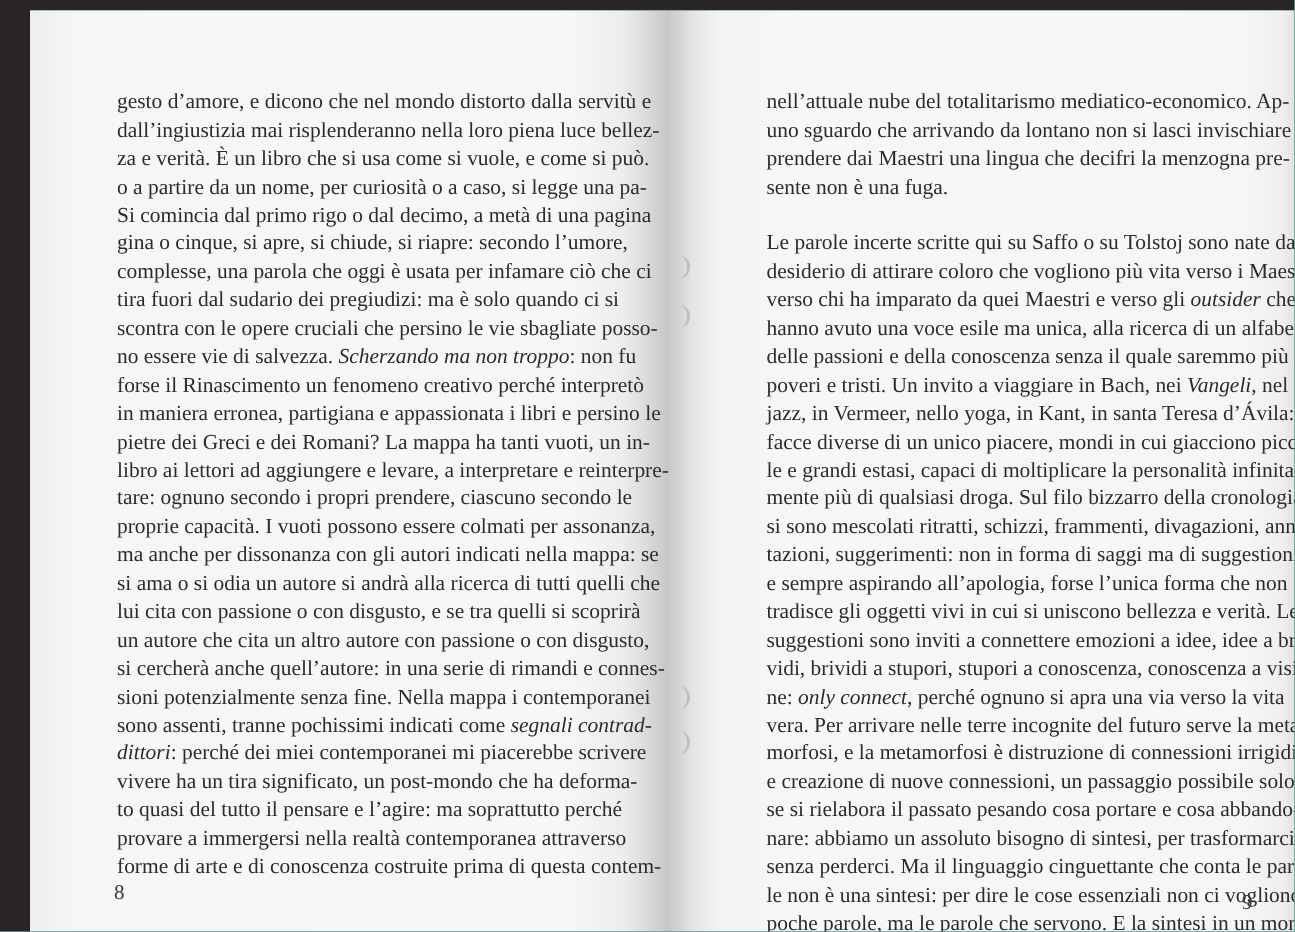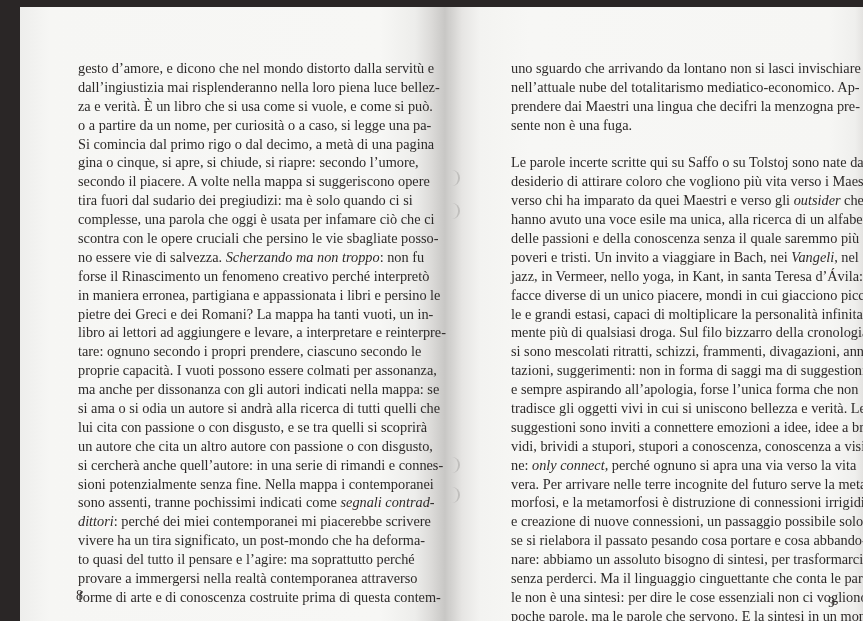--- a/index.html
+++ b/index.html
@@ -59,23 +59,22 @@
 
 <div class="spread">
   <div class="page page-left">
     <div class="text-block left-text" id="left-text">
         <span class="line">gesto d’amore, e dicono che nel mondo distorto dalla servitù e</span>
         <span class="line">dall’ingiustizia mai risplenderanno nella loro piena luce bellez-</span>
         <span class="line">za e verità. È un libro che si usa come si vuole, e come si può.</span>
         <span class="line">o a partire da un nome, per curiosità o a caso, si legge una pa-</span>
         <span class="line">Si comincia dal primo rigo o dal decimo, a metà di una pagina</span>
         <span class="line">gina o cinque, si apre, si chiude, si riapre: secondo l’umore,</span>
-        <span class="line">secondo il piacere. A volte nella mappa si suggeriscono opere</span>
+        <span class="line">complesse, una parola che oggi è usata per infamare ciò che ci</span>
         <span class="line">tira fuori dal sudario dei pregiudizi: ma è solo quando ci si</span>
-        <span class="line">complesse, una parola che oggi è usata per infamare ciò che ci</span>
         <span class="line">scontra con le opere cruciali che persino le vie sbagliate posso-</span>
         <span class="line"><span>no essere vie di salvezza. </span><i>Scherzando ma non troppo</i><span>: non fu</span></span>
         <span class="line">forse il Rinascimento un fenomeno creativo perché interpretò</span>
         <span class="line">in maniera erronea, partigiana e appassionata i libri e persino le</span>
         <span class="line">pietre dei Greci e dei Romani? La mappa ha tanti vuoti, un in-</span>
         <span class="line">libro ai lettori ad aggiungere e levare, a interpretare e reinterpre-</span>
         <span class="line">tare: ognuno secondo i propri prendere, ciascuno secondo le</span>
         <span class="line">proprie capacità. I vuoti possono essere colmati per assonanza,</span>
         <span class="line">ma anche per dissonanza con gli autori indicati nella mappa: se</span>
         <span class="line">si ama o si odia un autore si andrà alla ricerca di tutti quelli che</span>
@@ -87,22 +86,22 @@
         <span class="line"><span></span><i>dittori</i><span>: perché dei miei contemporanei mi piacerebbe scrivere</span></span>
         <span class="line">vivere ha un tira significato, un post-mondo che ha deforma-</span>
         <span class="line">to quasi del tutto il pensare e l’agire: ma soprattutto perché</span>
         <span class="line">provare a immergersi nella realtà contemporanea attraverso</span>
         <span class="line">forme di arte e di conoscenza costruite prima di questa contem-</span>
       </div>
     <div class="page-number pn-left">8</div>
   </div>
   <div class="page page-right">
     <div class="text-block right-text" id="right-text">
+        <span class="line">nell’attuale nube del totalitarismo mediatico-economico. Ap-</span>
         <span class="line">uno sguardo che arrivando da lontano non si lasci invischiare</span>
-        <span class="line">nell’attuale nube del totalitarismo mediatico-economico. Ap-</span>
         <span class="line">prendere dai Maestri una lingua che decifri la menzogna pre-</span>
         <span class="line last">sente non è una fuga.</span>
         <span class="gap"></span>
         <span class="line">Le parole incerte scritte qui su Saffo o su Tolstoj sono nate dal</span>
         <span class="line">desiderio di attirare coloro che vogliono più vita verso i Maestri,</span>
         <span class="line"><span>verso chi ha imparato da quei Maestri e verso gli </span><i>outsider</i><span> che</span></span>
         <span class="line">hanno avuto una voce esile ma unica, alla ricerca di un alfabeto</span>
         <span class="line">delle passioni e della conoscenza senza il quale saremmo più</span>
         <span class="line"><span>poveri e tristi. Un invito a viaggiare in Bach, nei </span><i>Vangeli</i><span>, nel</span></span>
         <span class="line">jazz, in Vermeer, nello yoga, in Kant, in santa Teresa d’Ávila:</span>

